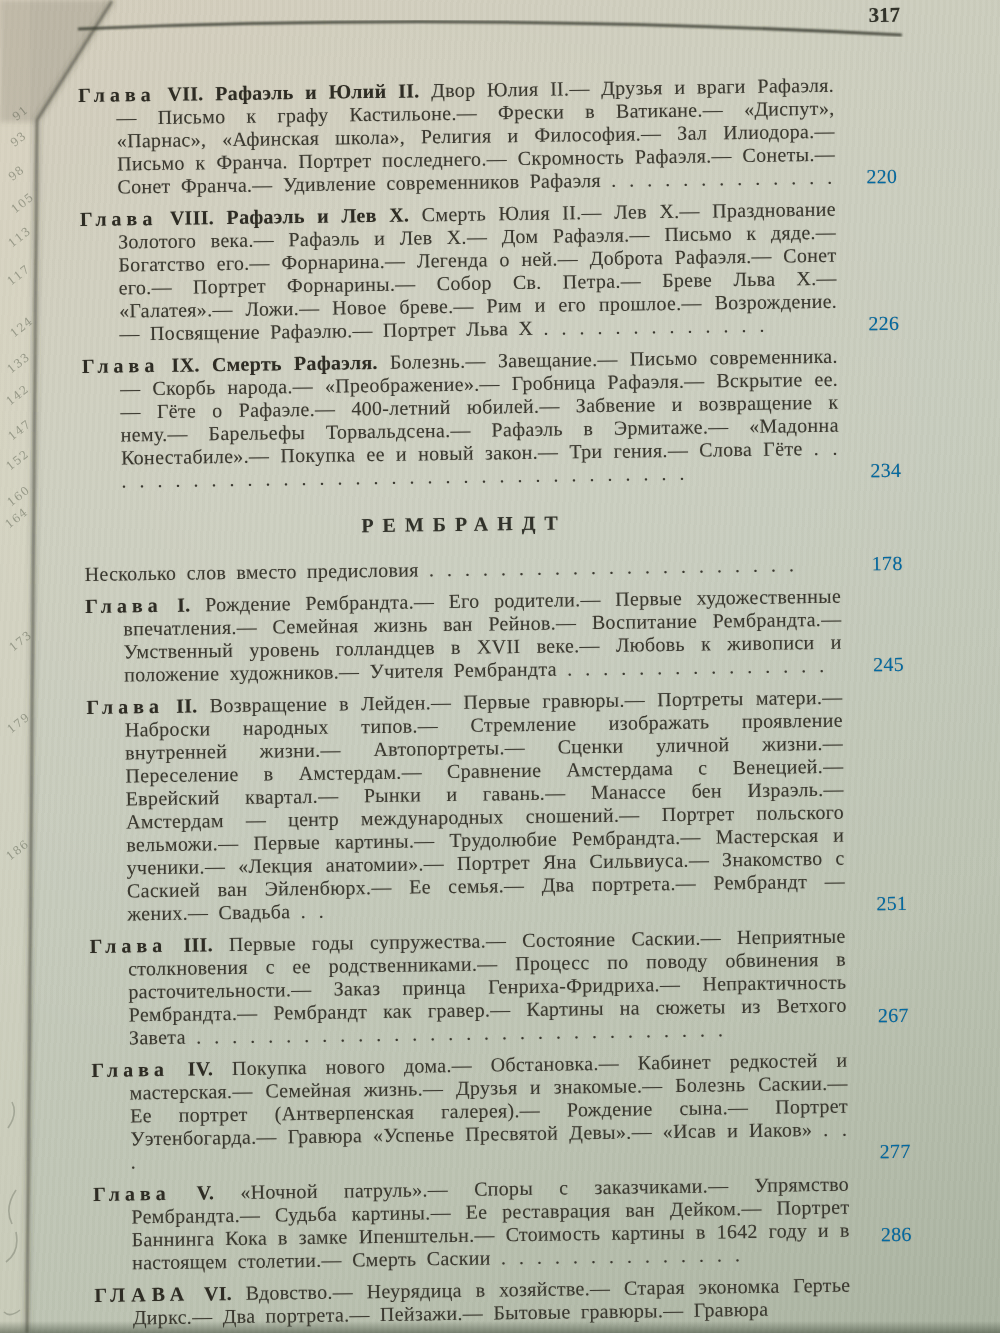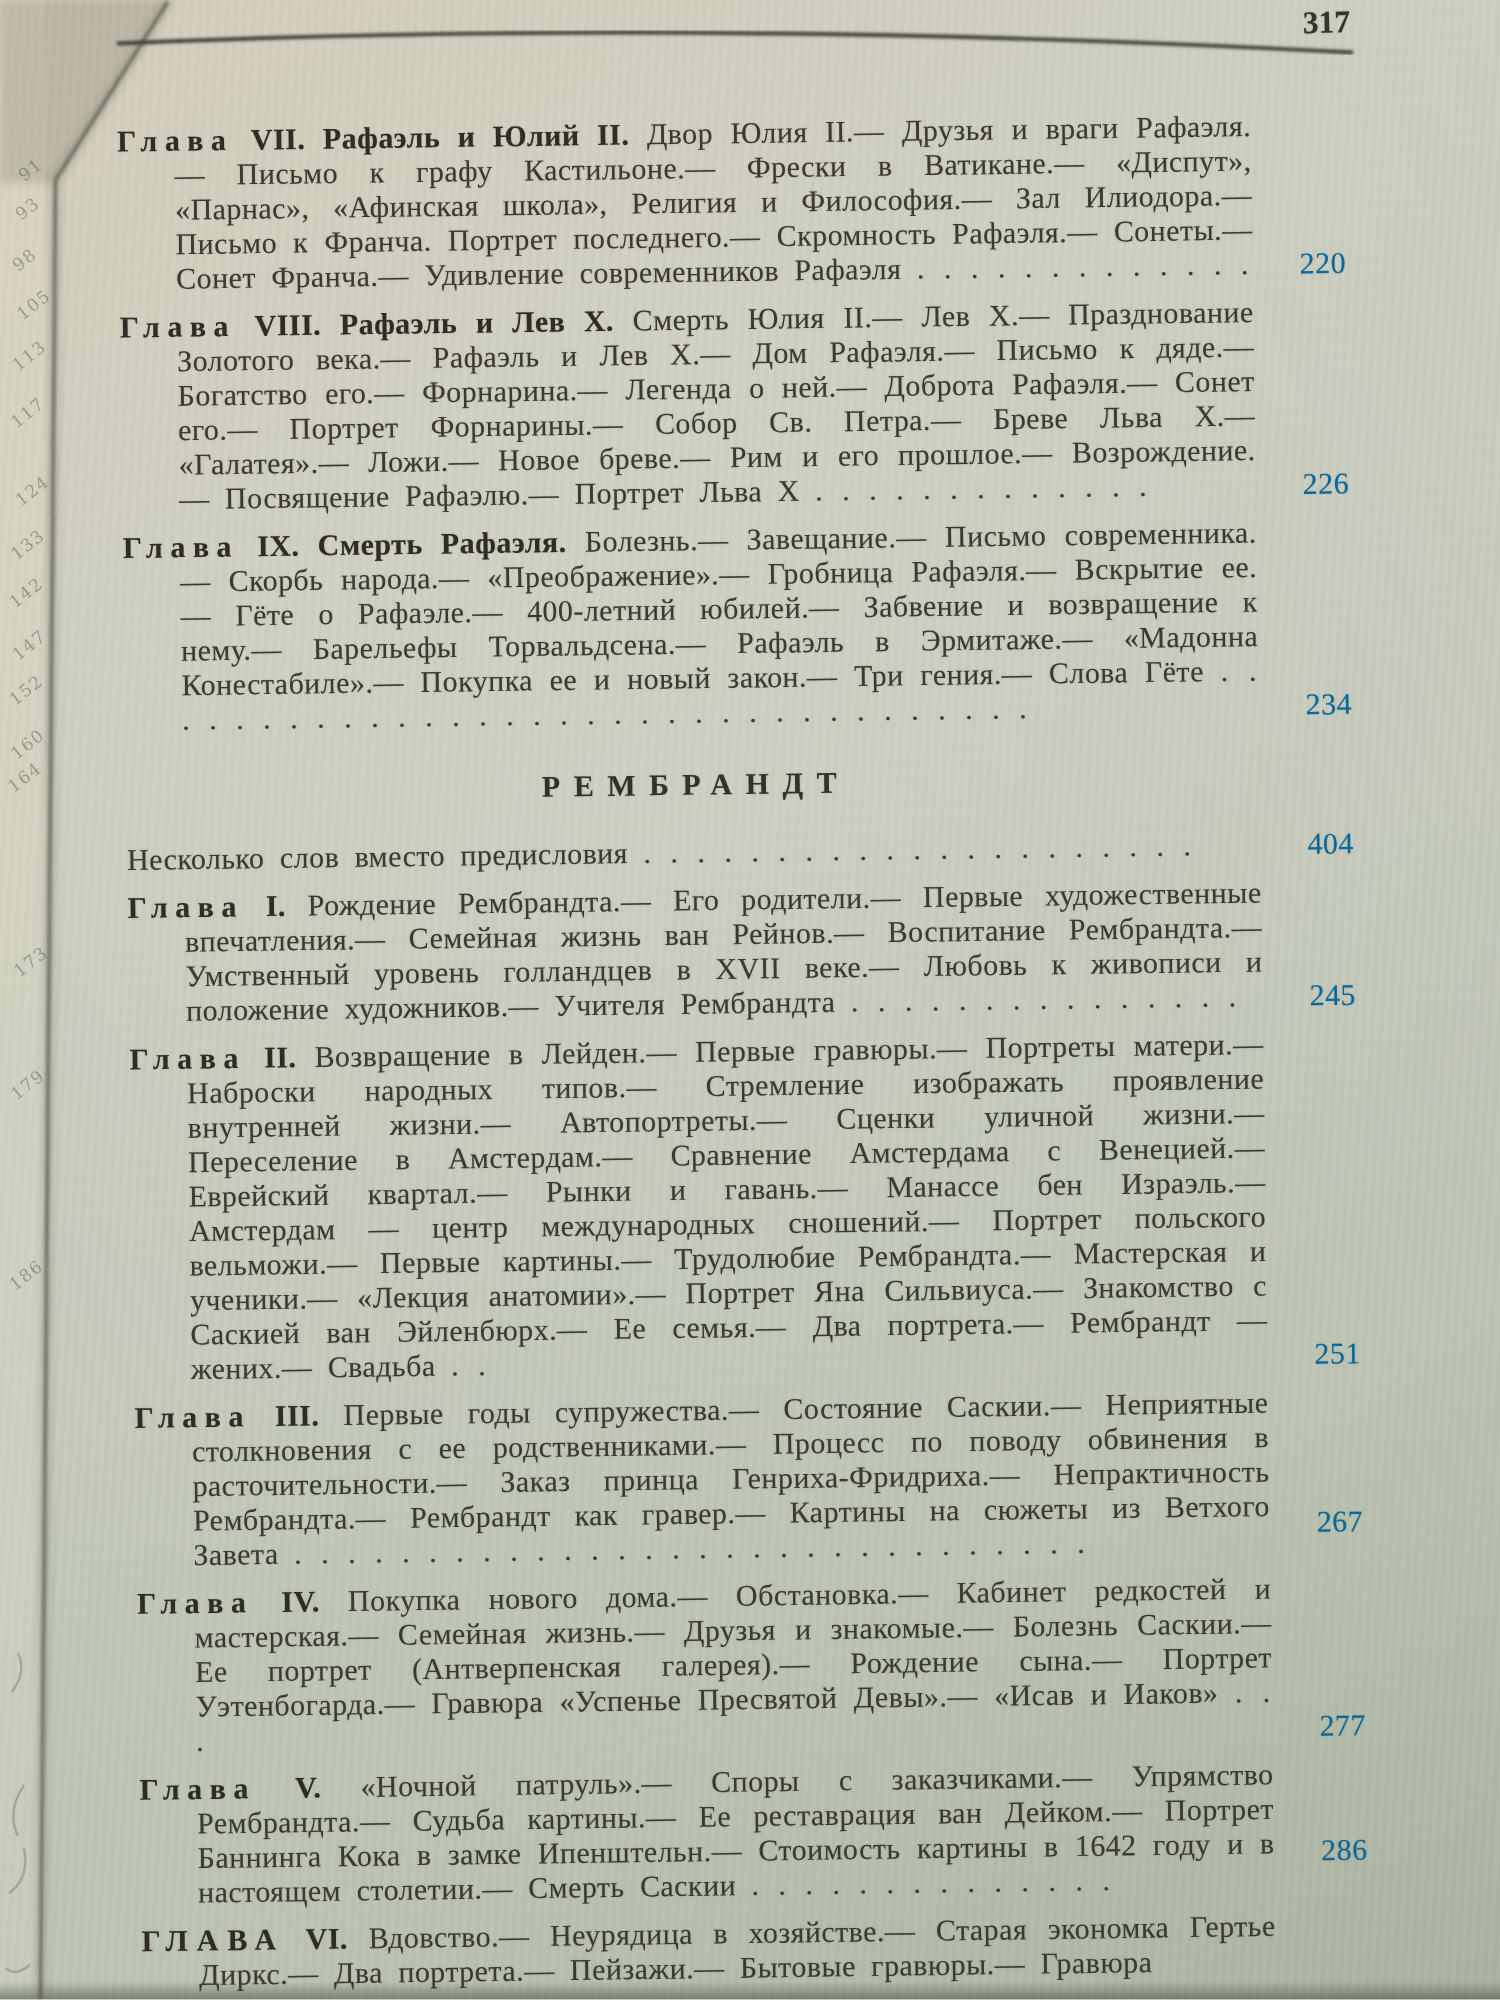--- a/index.html
+++ b/index.html
@@ -103,21 +103,21 @@
 <div class="content">
 
   <p class="entry"><span class="chapword">Глава</span> <span class="chapnum">VII.</span> <span class="title">Рафаэль и Юлий II.</span> <span class="summary">Двор Юлия II.— Друзья и враги Рафаэля.— Письмо к графу Кастильоне.— Фрески в Ватикане.— «Диспут», «Парнас», «Афинская школа», Религия и Философия.— Зал Илиодора.— Письмо к Франча. Портрет последнего.— Скромность Рафаэля.— Сонеты.— Сонет Франча.— Удивление современников Рафаэля</span> <span class="leader">. . . . . . . . . . . . .</span><span class="pagenum">220</span></p>
 
   <p class="entry"><span class="chapword">Глава</span> <span class="chapnum">VIII.</span> <span class="title">Рафаэль и Лев X.</span> <span class="summary">Смерть Юлия II.— Лев X.— Празднование Золотого века.— Рафаэль и Лев X.— Дом Рафаэля.— Письмо к дяде.— Богатство его.— Форнарина.— Легенда о ней.— Доброта Рафаэля.— Сонет его.— Портрет Форнарины.— Собор Св. Петра.— Бреве Льва X.— «Галатея».— Ложи.— Новое бреве.— Рим и его прошлое.— Возрождение.— Посвящение Рафаэлю.— Портрет Льва X</span> <span class="leader">. . . . . . . . . . . . .</span><span class="pagenum">226</span></p>
 
   <p class="entry"><span class="chapword">Глава</span> <span class="chapnum">IX.</span> <span class="title">Смерть Рафаэля.</span> <span class="summary">Болезнь.— Завещание.— Письмо современника.— Скорбь народа.— «Преображение».— Гробница Рафаэля.— Вскрытие ее.— Гёте о Рафаэле.— 400-летний юбилей.— Забвение и возвращение к нему.— Барельефы Торвальдсена.— Рафаэль в Эрмитаже.— «Мадонна Конестабиле».— Покупка ее и новый закон.— Три гения.— Слова Гёте</span> <span class="leader">. . . . . . . . . . . . . . . . . . . . . . . . . . . . . . . . . .</span><span class="pagenum">234</span></p>
 
   <h2 class="section-heading">РЕМБРАНДТ</h2>
 
-  <p class="entry noindent"><span class="summary">Несколько слов вместо предисловия</span> <span class="leader">. . . . . . . . . . . . . . . . . . . . .</span><span class="pagenum">404</span></p>
+  <p class="entry noindent"><span class="summary">Несколько слов вместо предисловия</span> <span class="leader">. . . . . . . . . . . . . . . . . . . . .</span><span class="pagenum">178</span></p>
 
   <p class="entry"><span class="chapword">Глава</span> <span class="chapnum">I.</span> <span class="summary">Рождение Рембрандта.— Его родители.— Первые художественные впечатления.— Семейная жизнь ван Рейнов.— Воспитание Рембрандта.— Умственный уровень голландцев в XVII веке.— Любовь к живописи и положение художников.— Учителя Рембрандта</span> <span class="leader">. . . . . . . . . . . . . . .</span><span class="pagenum">245</span></p>
 
   <p class="entry"><span class="chapword">Глава</span> <span class="chapnum">II.</span> <span class="summary">Возвращение в Лейден.— Первые гравюры.— Портреты матери.— Наброски народных типов.— Стремление изображать проявление внутренней жизни.— Автопортреты.— Сценки уличной жизни.— Переселение в Амстердам.— Сравнение Амстердама с Венецией.— Еврейский квартал.— Рынки и гавань.— Манассе бен Израэль.— Амстердам — центр международных сношений.— Портрет польского вельможи.— Первые картины.— Трудолюбие Рембрандта.— Мастерская и ученики.— «Лекция анатомии».— Портрет Яна Сильвиуса.— Знакомство с Саскией ван Эйленбюрх.— Ее семья.— Два портрета.— Рембрандт — жених.— Свадьба</span> <span class="leader">. .</span><span class="pagenum">251</span></p>
 
   <p class="entry"><span class="chapword">Глава</span> <span class="chapnum">III.</span> <span class="summary">Первые годы супружества.— Состояние Саскии.— Неприятные столкновения с ее родственниками.— Процесс по поводу обвинения в расточительности.— Заказ принца Генриха-Фридриха.— Непрактичность Рембрандта.— Рембрандт как гравер.— Картины на сюжеты из Ветхого Завета</span> <span class="leader">. . . . . . . . . . . . . . . . . . . . . . . . . . . . . .</span><span class="pagenum" style="bottom:12px">267</span></p>
 
   <p class="entry"><span class="chapword">Глава</span> <span class="chapnum">IV.</span> <span class="summary">Покупка нового дома.— Обстановка.— Кабинет редкостей и мастерская.— Семейная жизнь.— Друзья и знакомые.— Болезнь Саскии.— Ее портрет (Антверпенская галерея).— Рождение сына.— Портрет Уэтенбогарда.— Гравюра «Успенье Пресвятой Девы».— «Исав и Иаков»</span> <span class="leader">. . .</span><span class="pagenum">277</span></p>
 
   <p class="entry"><span class="chapword">Глава</span> <span class="chapnum">V.</span> <span class="summary">«Ночной патруль».— Споры с заказчиками.— Упрямство Рембрандта.— Судьба картины.— Ее реставрация ван Дейком.— Портрет Баннинга Кока в замке Ипенштельн.— Стоимость картины в 1642 году и в настоящем столетии.— Смерть Саскии</span> <span class="leader">. . . . . . . . . . . . . .</span><span class="pagenum" style="bottom:18px">286</span></p>

